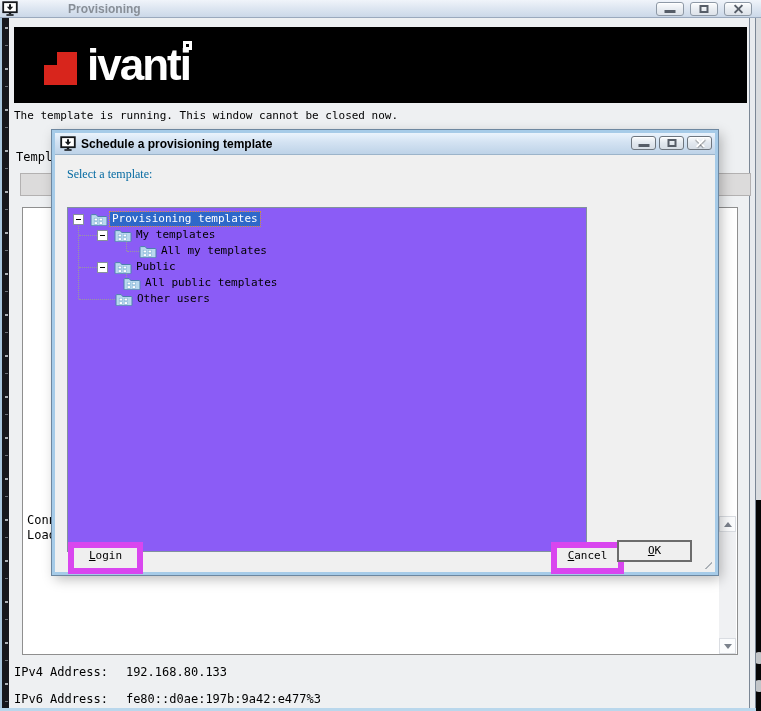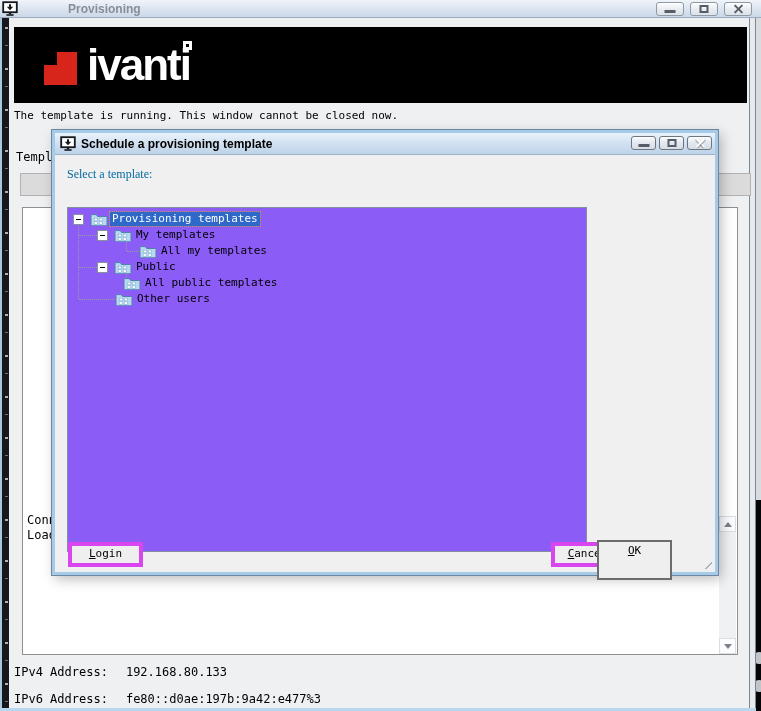--- a/index.html
+++ b/index.html
@@ -95,25 +95,25 @@
   .expander { width:11px; height:11px; border:1px solid #87909c; background:#fff;
     position:relative; margin-right:6px; flex:none; }
   .expander::after { content:""; position:absolute; left:2px; top:4px; width:5px; height:1px; background:#000; }
   .folder { flex:none; margin-right:2px; }
   .tree-label { font-size:11px; line-height:14px; color:#000; padding:0 2px; white-space:pre; }
   .tree-label.sel { background:#2e68c9; color:#fff; outline:1px dotted #c8963c; }
   .conn { position:absolute; }
   .conn.v { border-left:1px dotted #9a9a9a; width:0; }
   .conn.h { border-top:1px dotted #9a9a9a; height:0; }
 
-  .dlg-push { position:absolute; height:25px; background:#efefef; border:4px solid #d946ef;
+  .dlg-push { position:absolute; height:32px; background:#efefef; border:6px solid #d946ef;
     font-size:11px; text-align:center; line-height:16px; color:#000; }
   .btn-login  { left:13px;  top:387px; width:75px; }
   .btn-cancel { left:496px; top:387px; width:73px; }
-  .btn-ok     { left:542px; top:385px; width:75px; height:40px; border:2px solid #6c6c6c; line-height:18px; }
+  .btn-ok     { left:562px; top:385px; width:75px; height:22px; border:2px solid #6c6c6c; line-height:18px; }
   .mn { text-decoration:underline; }
   .grip { position:absolute; right:3px; bottom:3px; width:11px; height:11px;
     background-image:repeating-linear-gradient(135deg, #aab0b6 0 2px, transparent 2px 5px);
     clip-path:polygon(100% 0, 100% 100%, 0 100%); }
   svg { display:block; }
 </style>
 </head>
 <body>
 
 <svg width="0" height="0" style="position:absolute">

